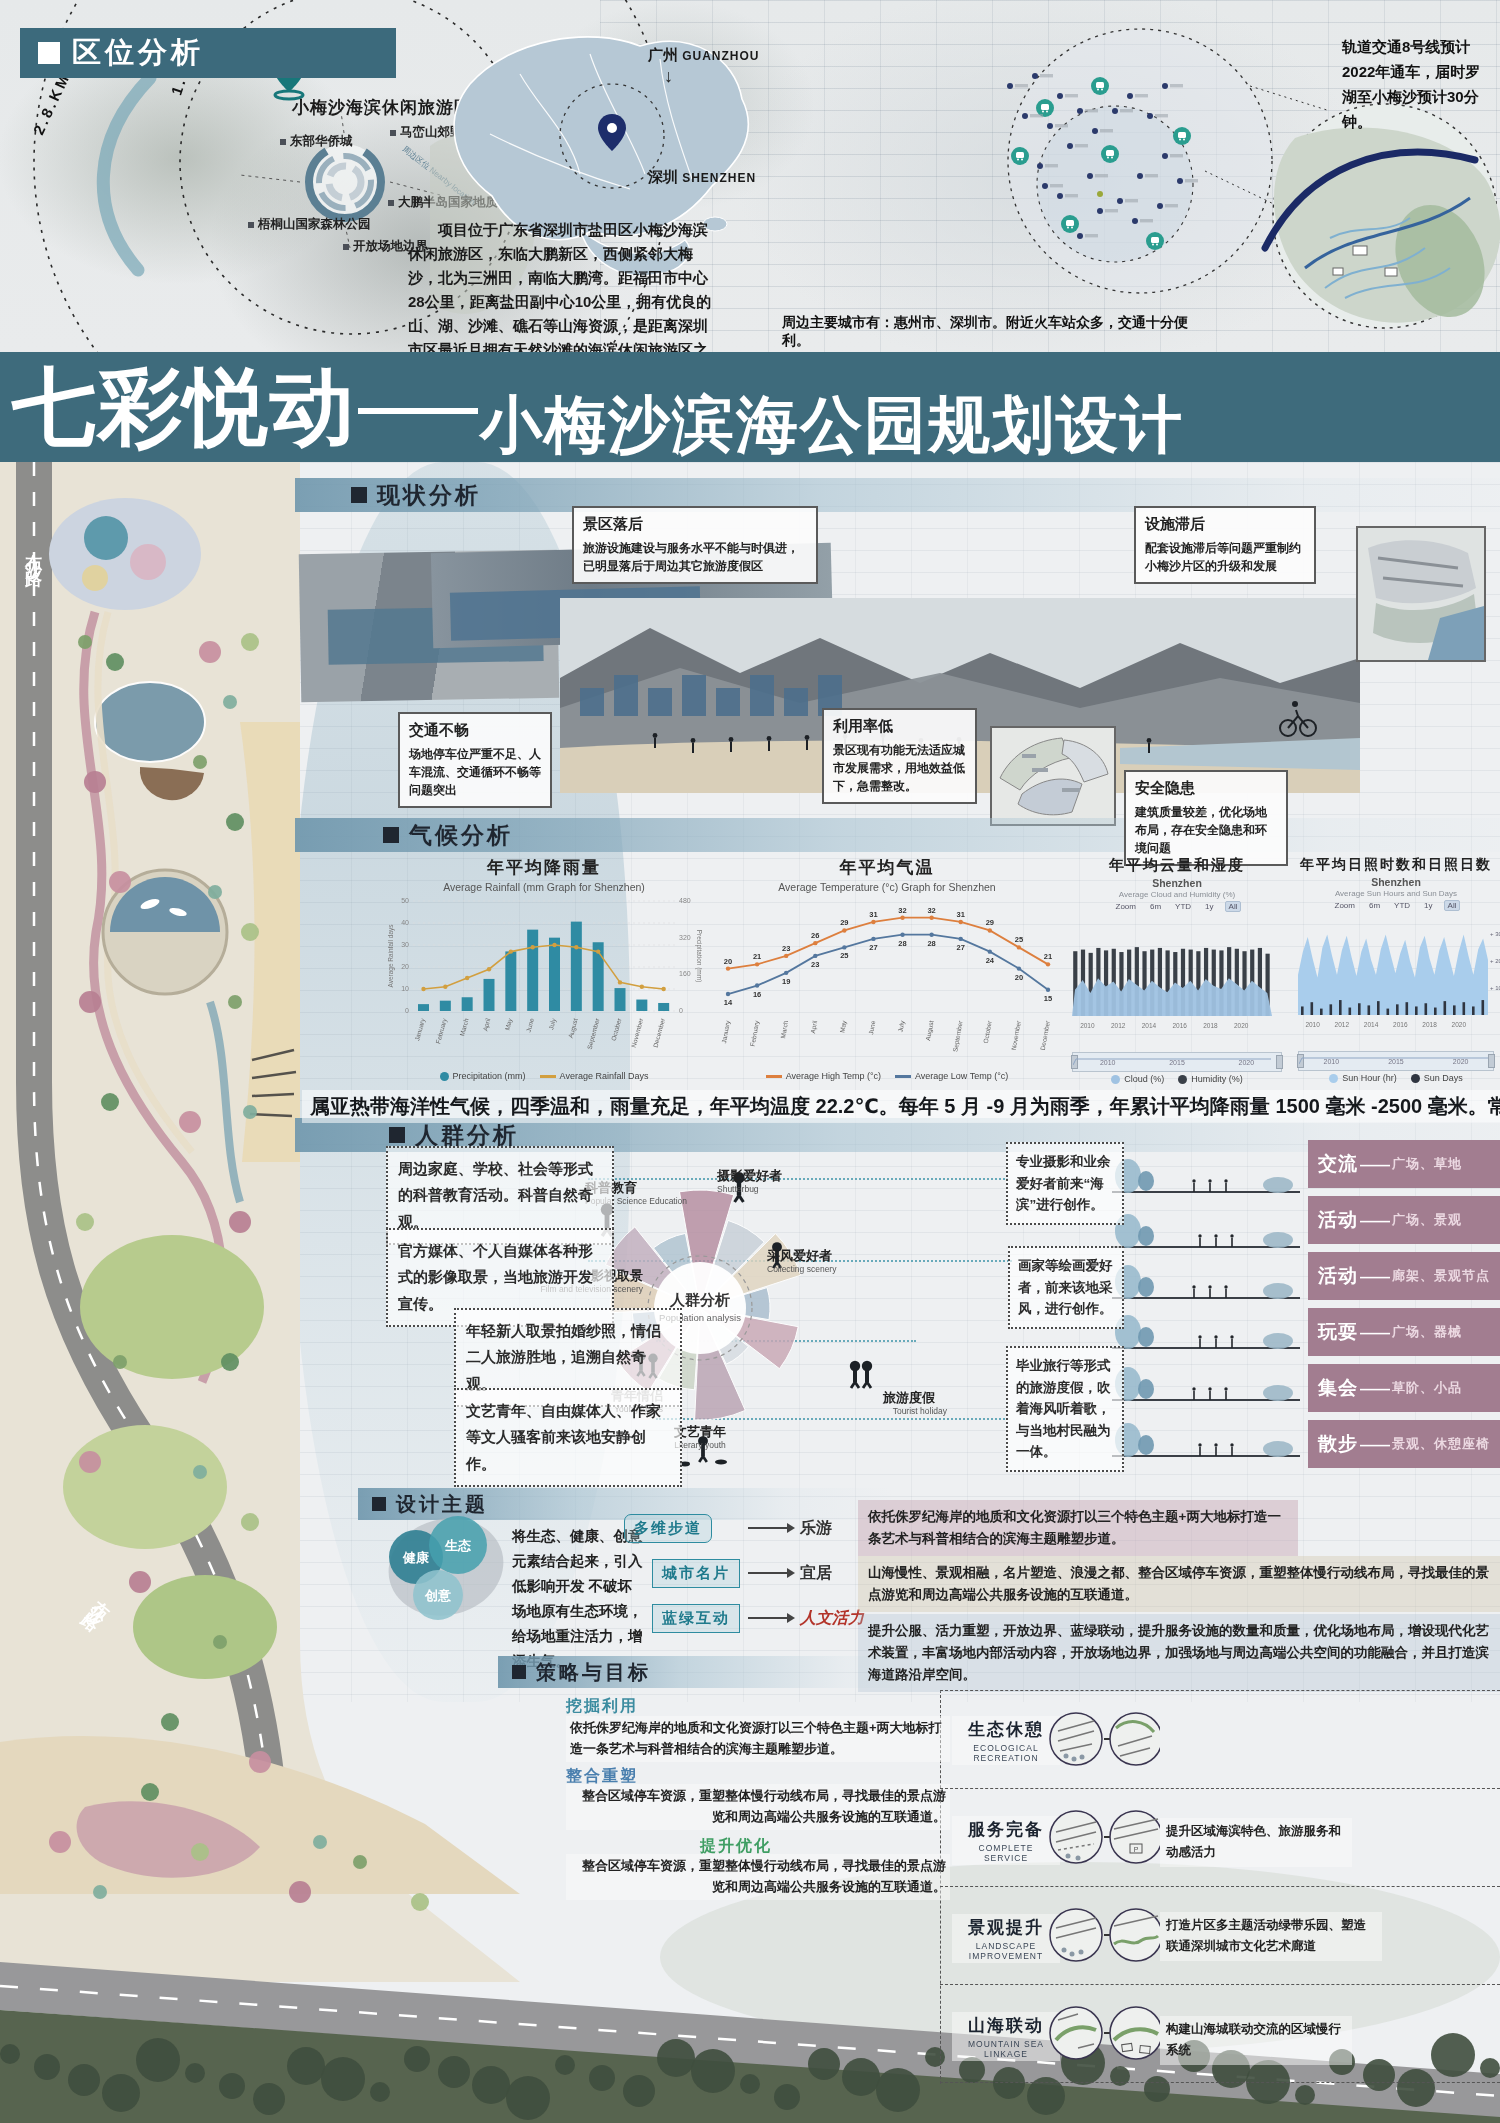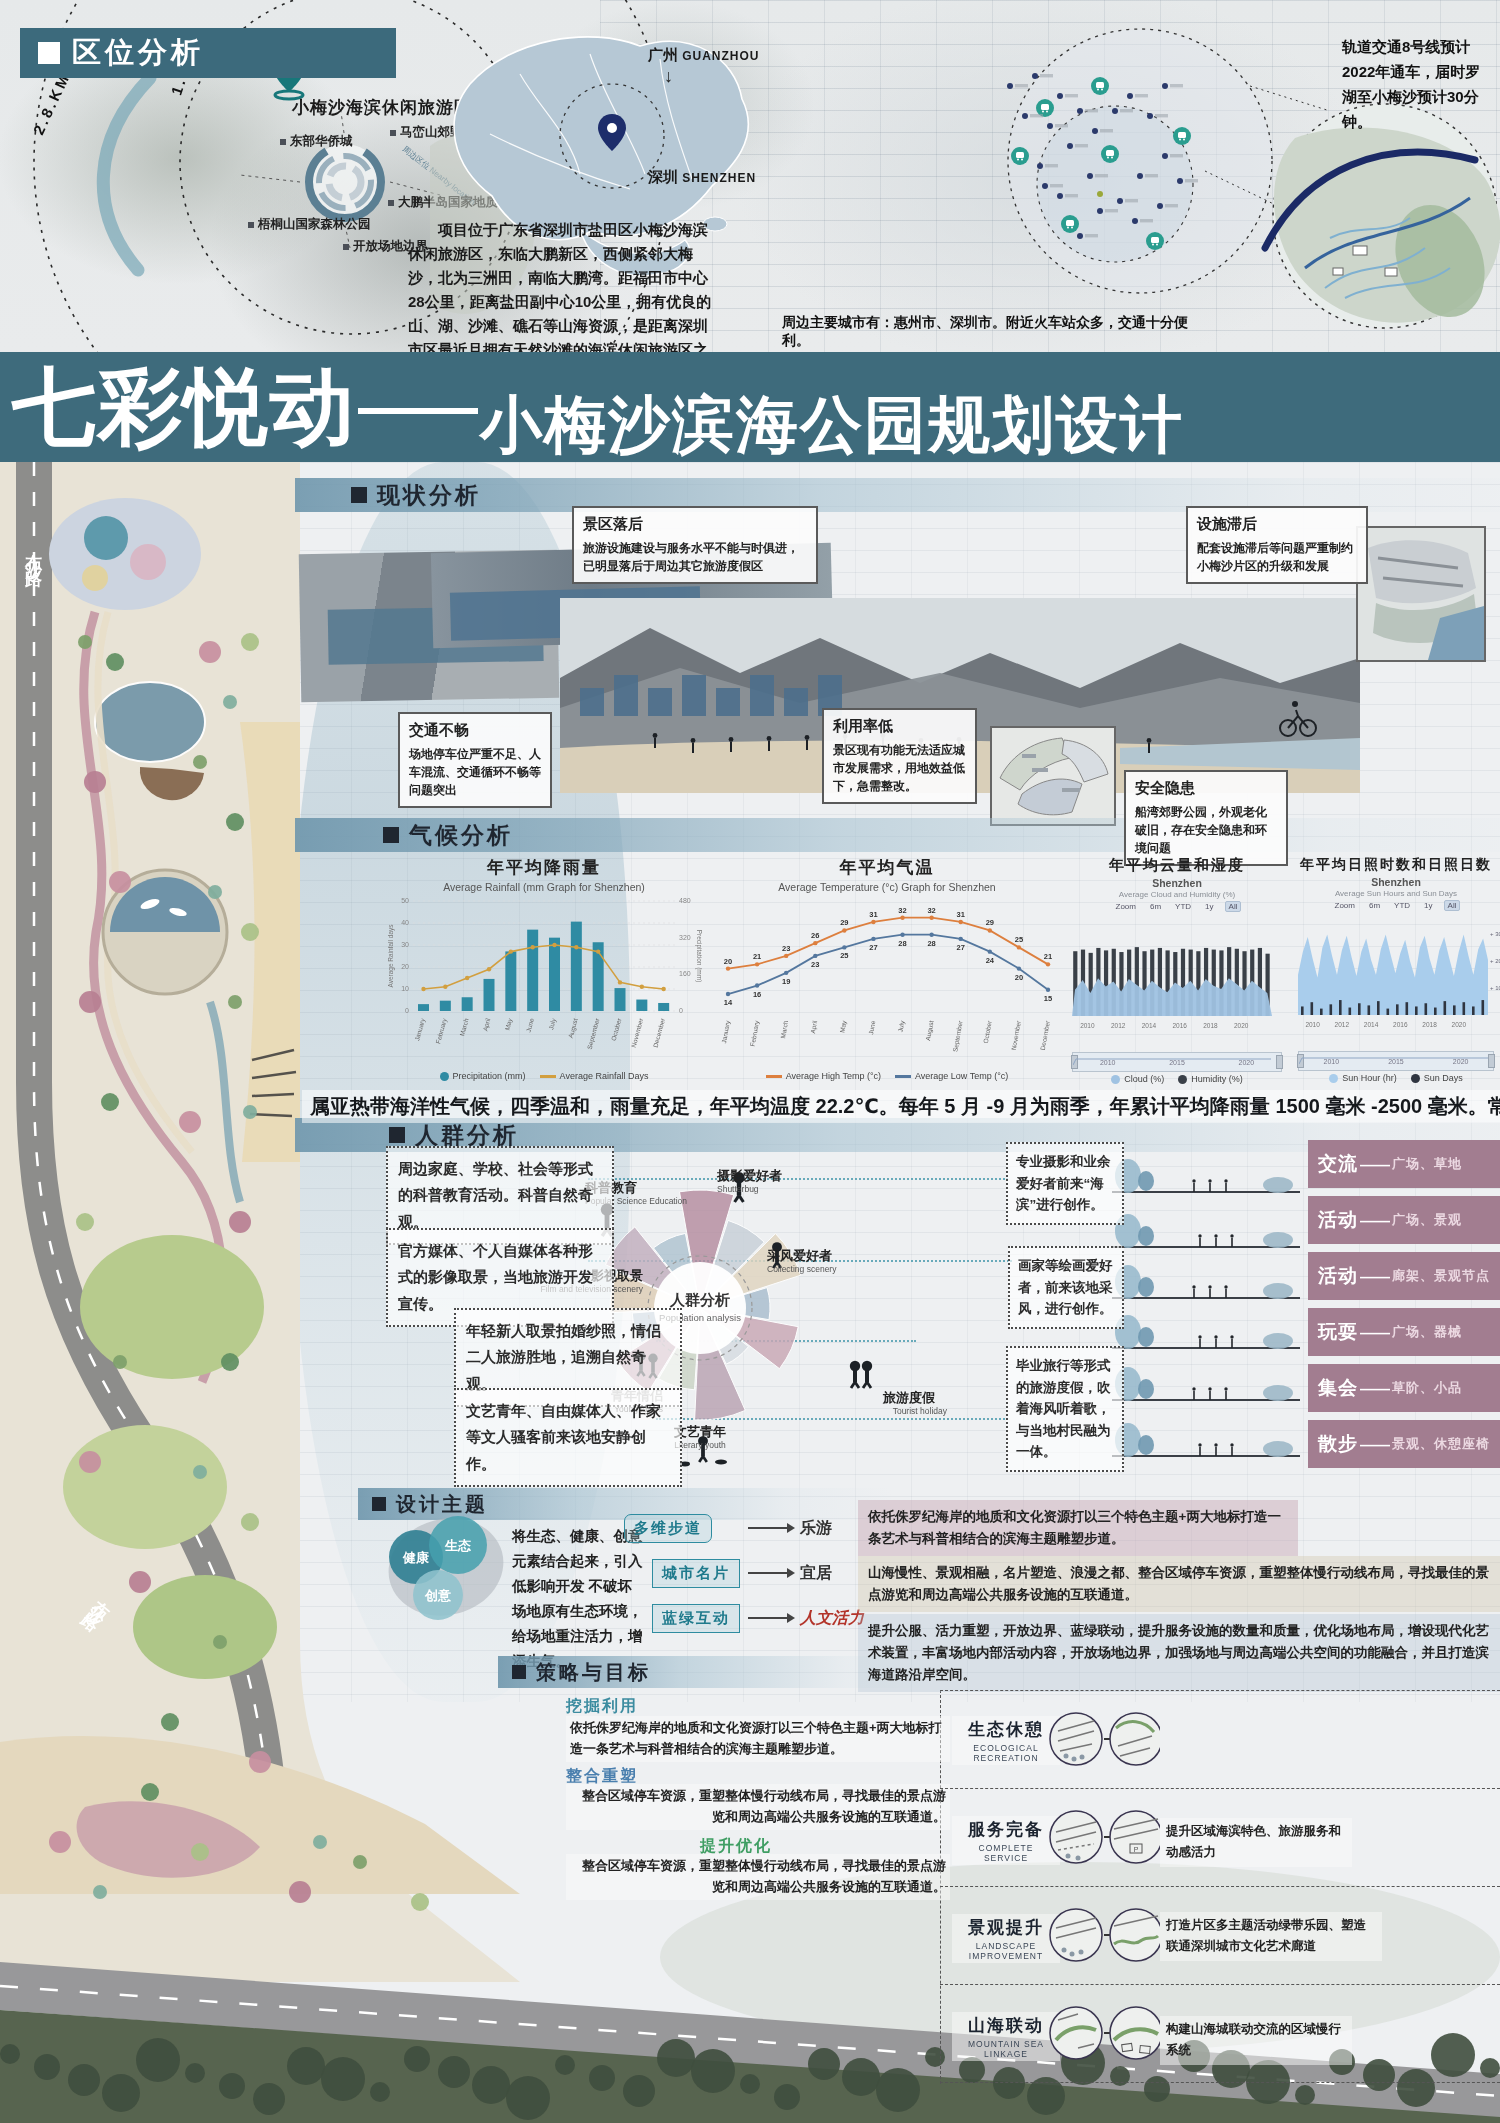--- a/index.html
+++ b/index.html
@@ -439,35 +439,35 @@
         <circle cx="748" cy="130" r="8" fill="none" stroke="#1d2126" stroke-width="2"></circle>
         <path d="M728,130 L738,118 L748,130 M738,118 L736,112" stroke="#1d2126" stroke-width="2" fill="none"></path>
         <circle cx="735" cy="106" r="3" fill="#1d2126"></circle>
       </g>
   </svg>
 
   <div class="abs callout" style="left:572px;top:506px;width:224px;">
     <div class="ct">景区落后</div>
     <div class="cb">旅游设施建设与服务水平不能与时俱进，已明显落后于周边其它旅游度假区</div>
   </div>
-  <div class="abs callout" style="left:1186px;top:506px;width:160px;">
+  <div class="abs callout" style="left:1134px;top:506px;width:160px;">
     <div class="ct">设施滞后</div>
     <div class="cb">配套设施滞后等问题严重制约小梅沙片区的升级和发展</div>
   </div>
   <div class="abs callout" style="left:398px;top:712px;width:132px;">
     <div class="ct">交通不畅</div>
     <div class="cb">场地停车位严重不足、人车混流、交通循环不畅等问题突出</div>
   </div>
   <div class="abs callout" style="left:822px;top:708px;width:133px;">
     <div class="ct">利用率低</div>
     <div class="cb">景区现有功能无法适应城市发展需求，用地效益低下，急需整改。</div>
   </div>
   <div class="abs callout" style="left:1124px;top:770px;width:142px;">
     <div class="ct">安全隐患</div>
-    <div class="cb">船湾郊野公园，外观老化破旧，存在安全隐患和环境问题</div>
+    <div class="cb">建筑质量较差，优化场地布局，存在安全隐患和环境问题</div>
   </div>
 
   <div class="abs" style="left:1356px;top:526px;width:126px;height:132px;border:2px solid #666;background:#dfe3e2;z-index:5;">
     <svg width="126" height="132" viewBox="0 0 126 132">
       <path d="M10,20 C40,8 80,10 110,25 L118,60 C90,75 50,80 18,70 Z" fill="#c9ced2"></path>
       <path d="M18,75 C50,88 90,82 116,66 L120,100 C90,118 45,120 15,105 Z" fill="#b9c4bd"></path>
       <polygon points="82,90 126,78 126,132 70,132" fill="#7da0b8"></polygon>
       <path d="M20,30 L100,40 M25,50 L105,58" stroke="#8a9096" stroke-width="3" fill="none"></path>
     </svg>
   </div>

